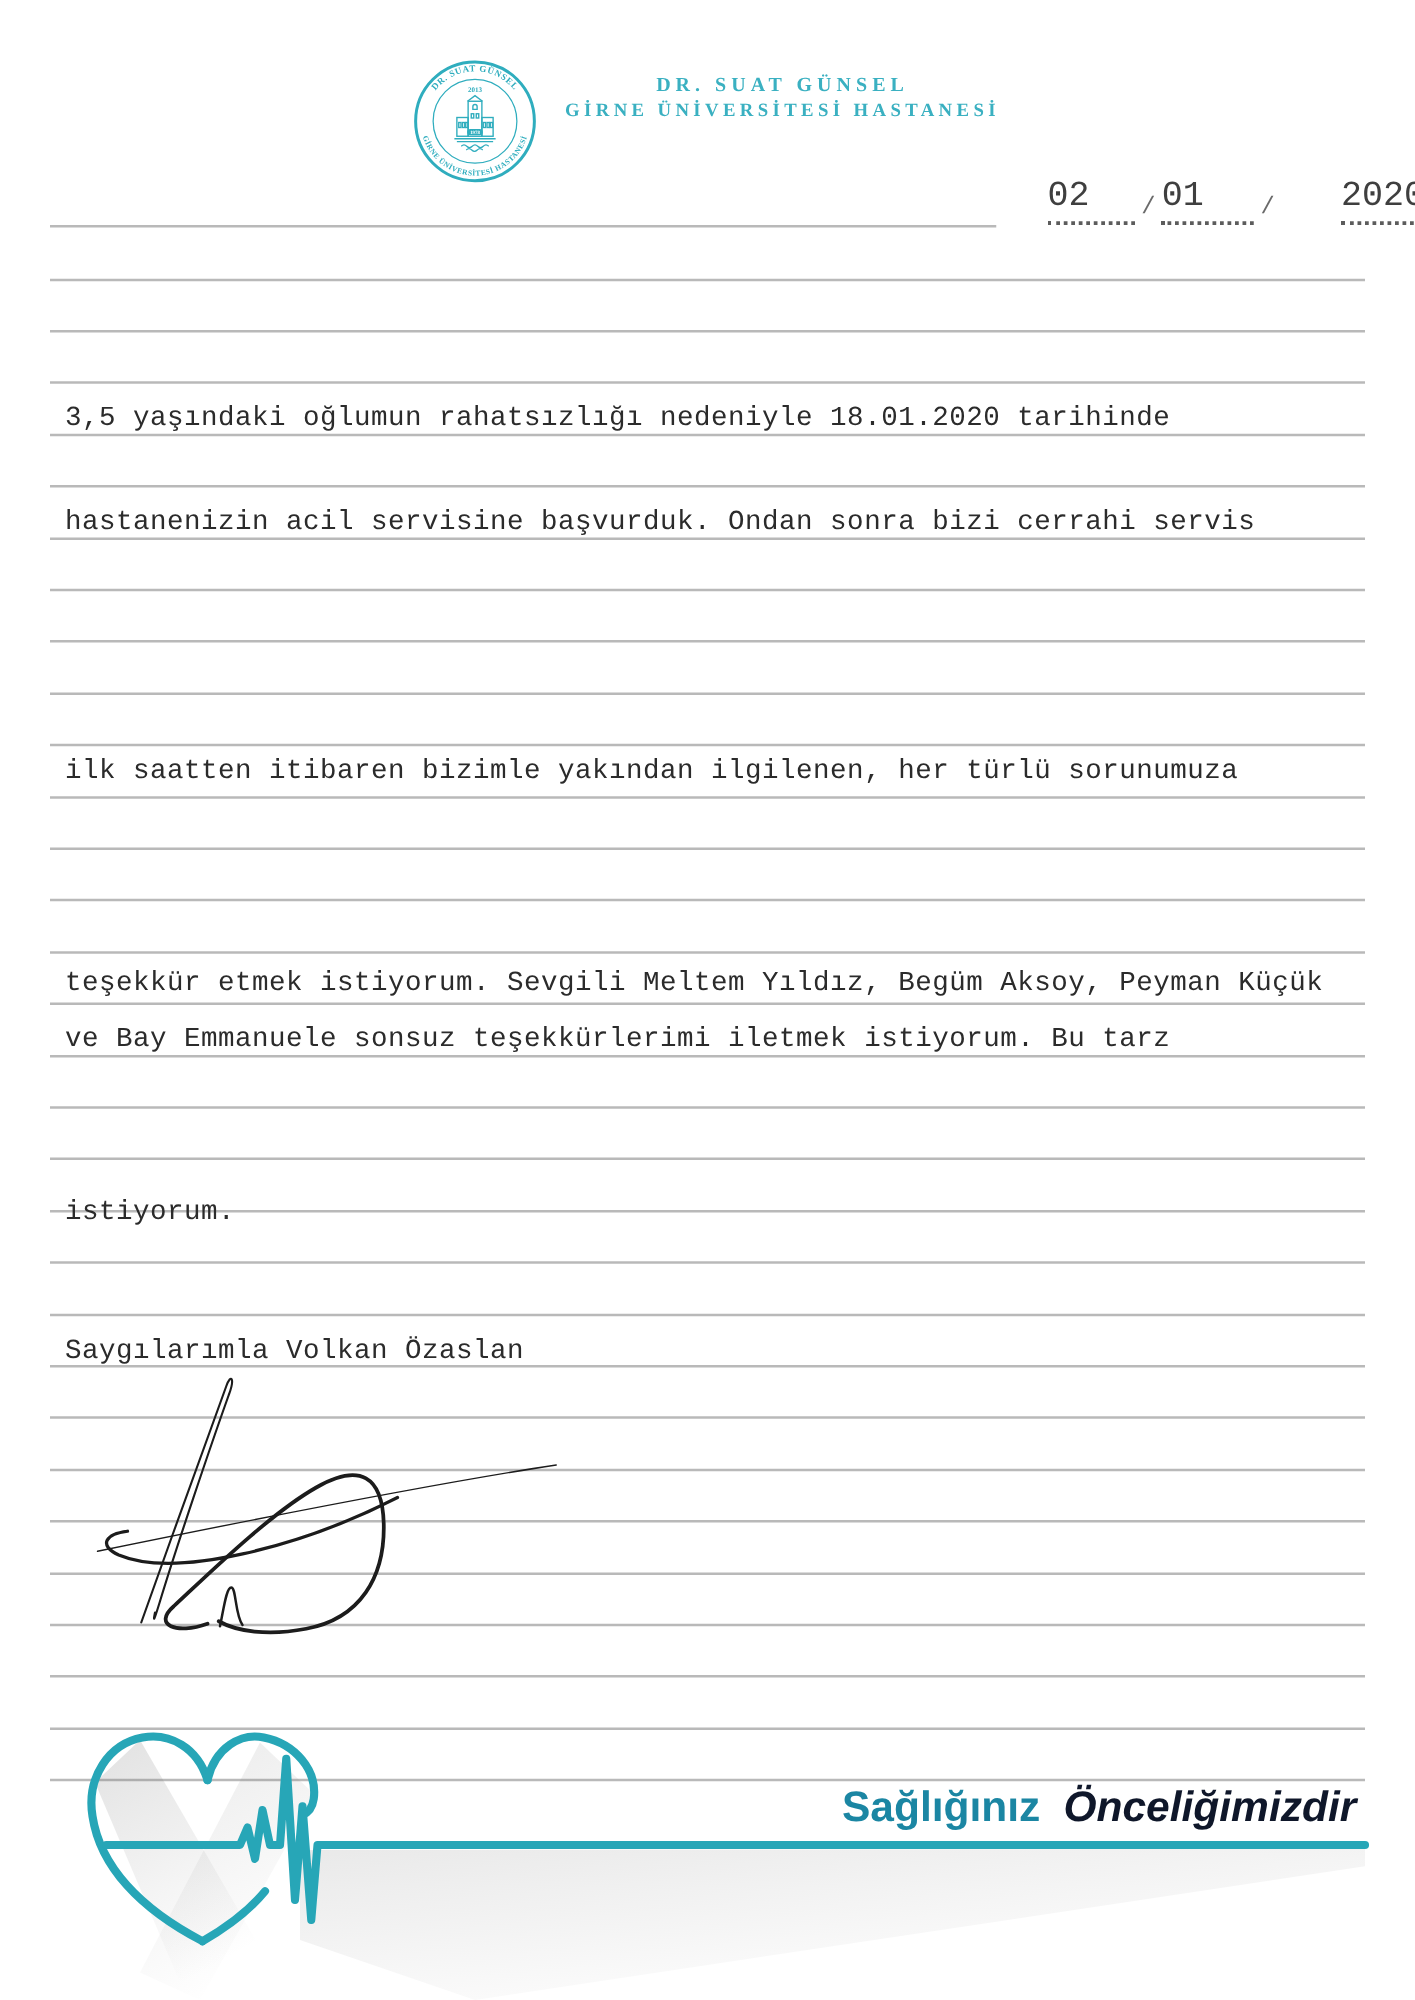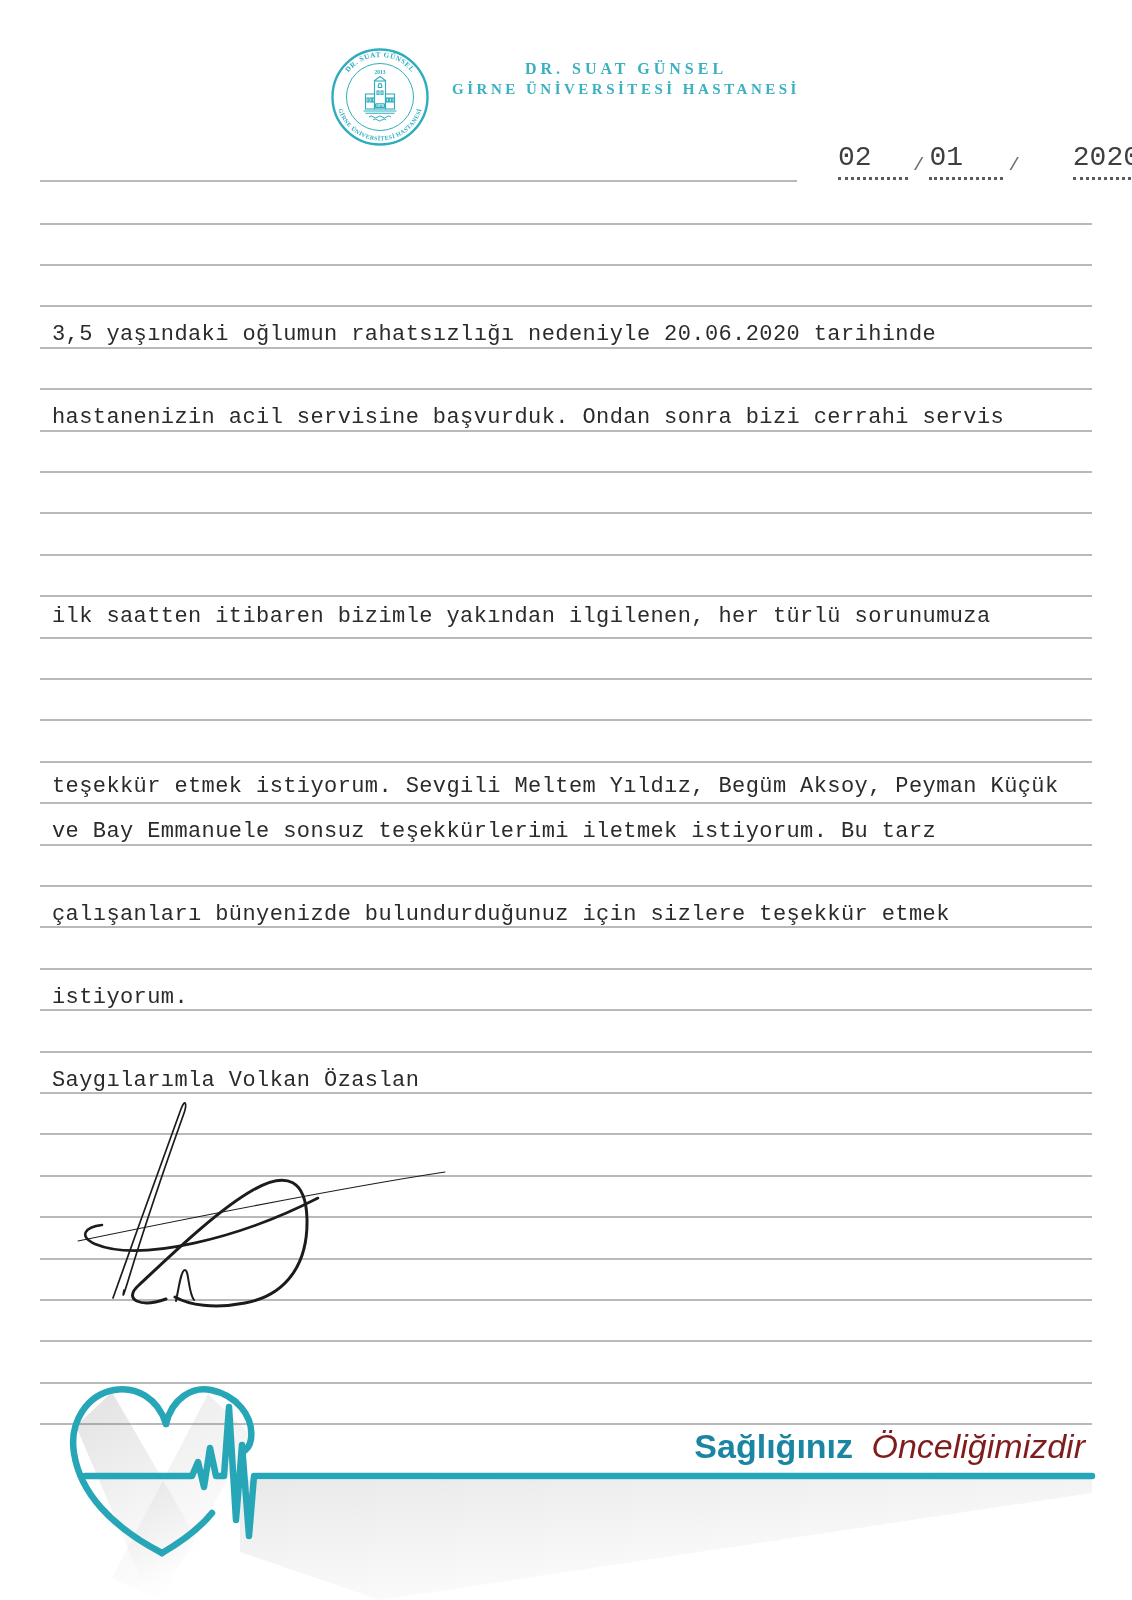--- a/index.html
+++ b/index.html
@@ -43,21 +43,21 @@
   
   .signature{position:absolute;left:50px;top:1095px;width:420px;height:230px;}
 
   
   .footer-art{position:absolute;left:0;top:1340px;width:1132px;height:260px;}
   .slogan{
     position:absolute;top:1424px;right:47px;font-size:34px;line-height:44px;
     white-space:nowrap;
   }
   .slogan-bold{font-weight:bold;color:#1b86a3;}
-  .slogan-light{font-style:italic;font-weight:normal;color:#7f1d1d;margin-left:9px;}
+  .slogan-light{font-style:italic;font-weight:bold;color:#0f172a;margin-left:9px;}
 </style>
 </head>
 <body>
 
 <div class="page">
 
   <svg class="seal" viewBox="0 0 100 100">
     <defs>
       <path id="arcTop" d="M 10,50 A 40,40 0 0 1 90,50"></path>
       <path id="arcBottom" d="M 6.5,50 A 43.5,43.5 0 0 0 93.5,50"></path>
@@ -137,27 +137,26 @@
       <div class="rule" style="top: 1133px; left: 40px; width: 1052px;"></div>
       <div class="rule" style="top: 1175px; left: 40px; width: 1052px;"></div>
       <div class="rule" style="top: 1216px; left: 40px; width: 1052px;"></div>
       <div class="rule" style="top: 1258px; left: 40px; width: 1052px;"></div>
       <div class="rule" style="top: 1299px; left: 40px; width: 1052px;"></div>
       <div class="rule" style="top: 1340px; left: 40px; width: 1052px;"></div>
       <div class="rule" style="top: 1382px; left: 40px; width: 1052px;"></div>
       <div class="rule" style="top: 1423px; left: 40px; width: 1052px;"></div>
     </div>
 
-  <div class="letter-line" style="top:321px">3,5 yaşındaki oğlumun rahatsızlığı nedeniyle 20.06.2020 tarihinde</div>
+  <div class="letter-line" style="top:321px">3,5 yaşındaki oğlumun rahatsızlığı nedeniyle 18.01.2020 tarihinde</div>
   <div class="letter-line" style="top:404px">hastanenizin acil servisine başvurduk. Ondan sonra bizi cerrahi servis</div>
   <div class="letter-line" style="top:603px">ilk saatten itibaren bizimle yakından ilgilenen, her türlü sorunumuza</div>
   <div class="letter-line" style="top:773px">teşekkür etmek istiyorum. Sevgili Meltem Yıldız, Begüm Aksoy, Peyman Küçük</div>
   <div class="letter-line" style="top:818px">ve Bay Emmanuele sonsuz teşekkürlerimi iletmek istiyorum. Bu tarz</div>
-  <div class="letter-line" style="top:901px">çalışanları bünyenizde bulundurduğunuz için sizlere teşekkür etmek</div>
-  <div class="letter-line" style="top:984px">istiyorum.</div>
+  <div class="letter-line" style="top:956px">istiyorum.</div>
   <div class="letter-line" style="top:1067px">Saygılarımla Volkan Özaslan</div>
 
   <svg class="signature" viewBox="0 0 420 230">
     <g fill="none" stroke="#1c1c1c" stroke-linecap="round" stroke-linejoin="round">
       <path d="M 268,103 C 190,143 90,168 45,149 C 28,141 35,132 52,130" stroke-width="2.6"></path>
       <path d="M 28,146 C 150,121 290,93 395,77" stroke-width="1.1"></path>
       <path d="M 63,203 C 85,141 116,55 131,14 C 135,3 138,8 133,21 C 118,63 91,143 78,186 C 74,199 72,205 74,195" stroke-width="1.7"></path>
       <path d="M 116,204 C 91,213 72,205 89,190 C 117,164 166,116 203,95 C 238,75 256,86 257,124 C 258,167 238,200 195,208 C 164,214 139,210 125,202" stroke-width="3"></path>
       <path d="M 126,206 C 129,192 131,175 135,175 C 139,175 138,197 144,205" stroke-width="2"></path>
     </g>

